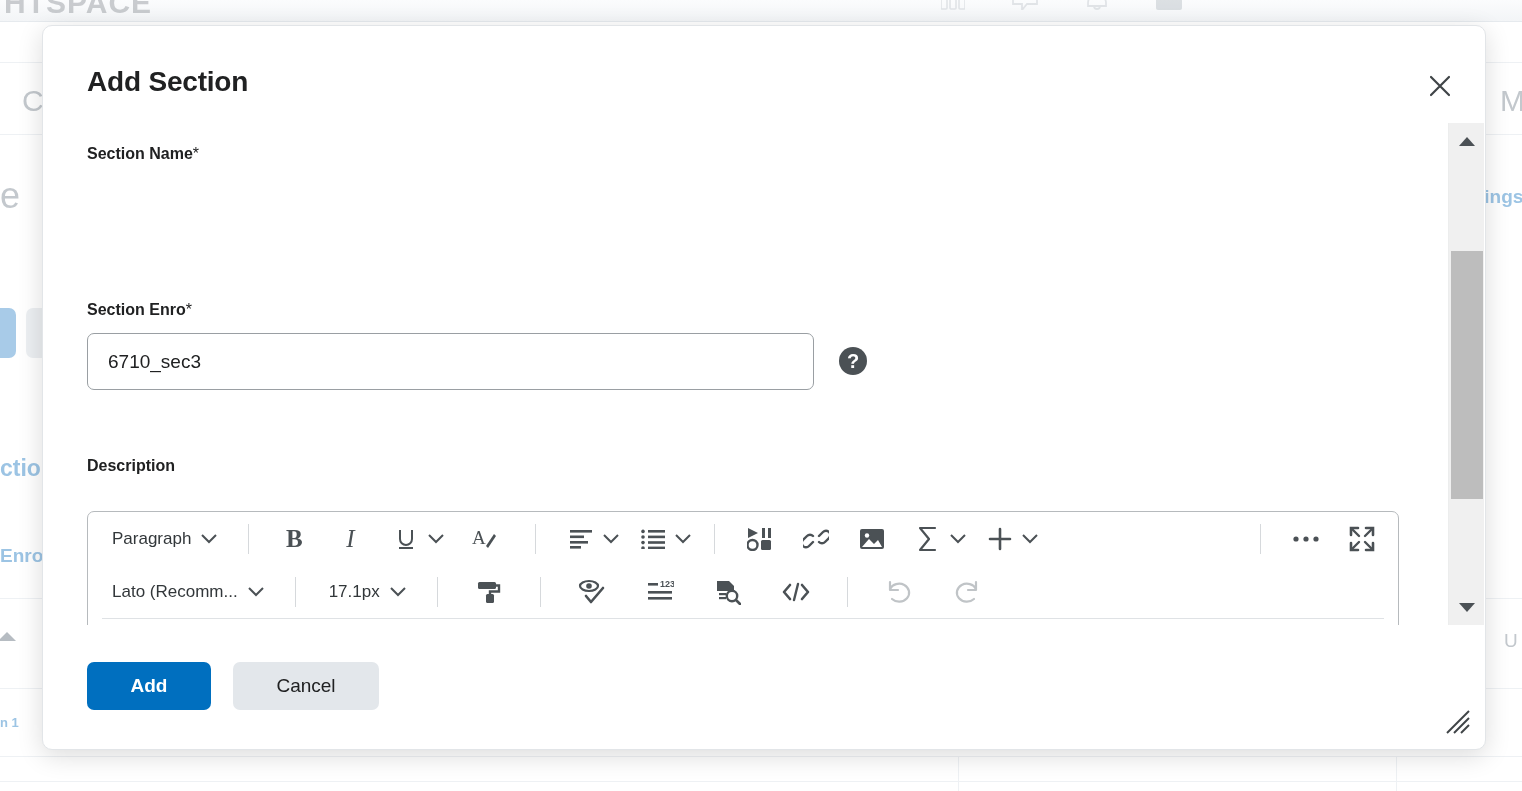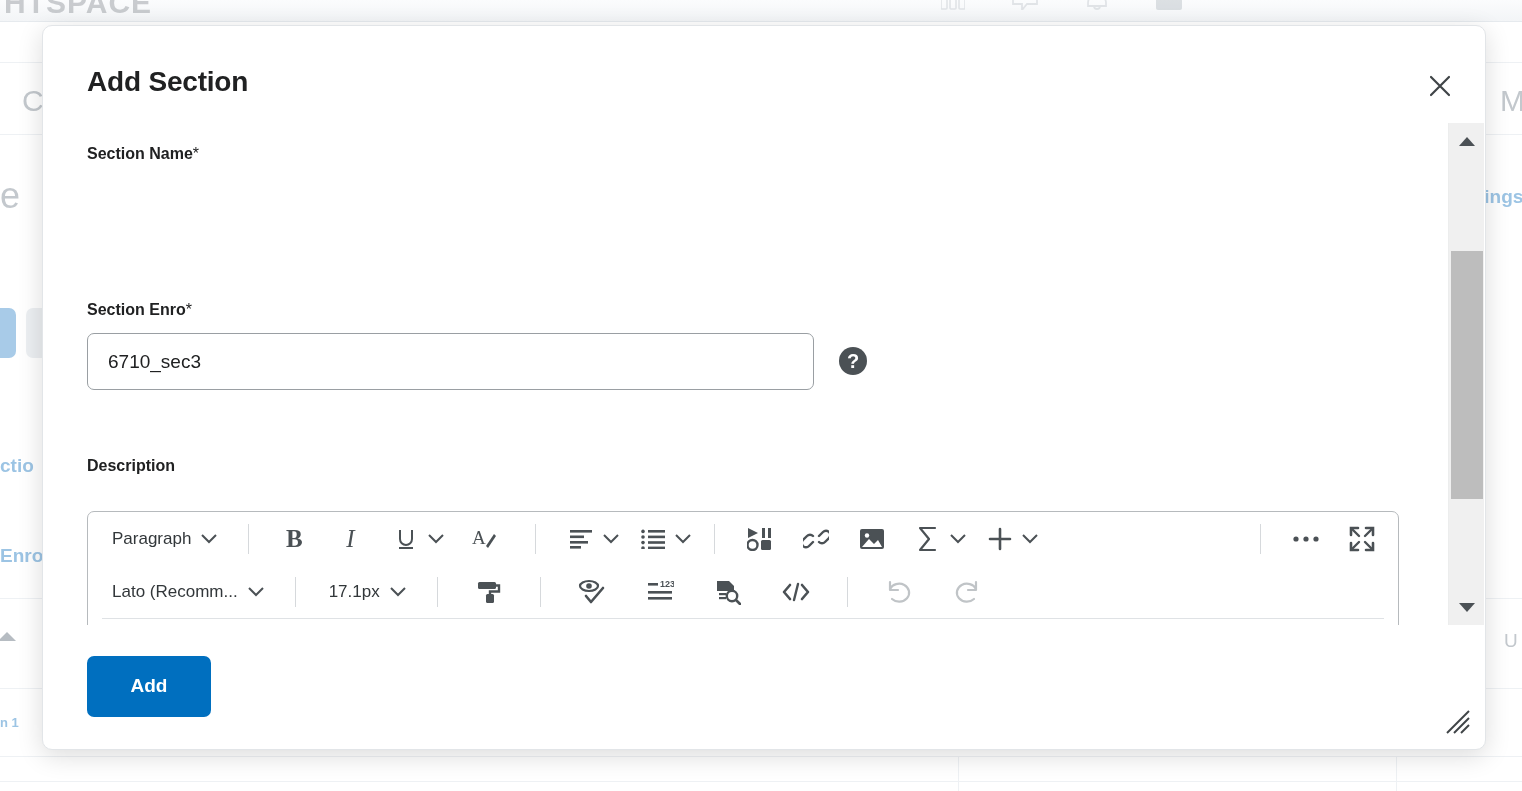--- a/index.html
+++ b/index.html
@@ -243,21 +243,21 @@
     align-items: center;
     gap: 22px;
   }
   .btn {
     border: none;
     border-radius: 7px;
     font-family: "Liberation Sans", sans-serif;
     font-size: 19px;
     font-weight: 700;
     cursor: pointer;
-    height: 61px;
+    height: 48px;
   }
   .btn-primary {
     background: #006fbf;
     color: #ffffff;
     width: 124px;
   }
   .btn-secondary {
     background: #e3e7eb;
     color: #202122;
     width: 146px;
@@ -351,21 +351,21 @@
 
   <div class="bg-pill" style="left:-16px; top:308px; width:32px; height:50px;"></div>
   <div class="bg-pill grey" style="left:26px; top:308px; width:28px; height:50px;"></div>
   <div class="bg-caret" style="left:-2px; top:632px;"></div>
 
   <div id="bg-fragments">
       <div class="bg-text" style="left: 22px; top: 84px; font-size: 30px;">C</div>
       <div class="bg-text" style="left: 1500px; top: 84px; font-size: 30px;">M</div>
       <div class="bg-text big" style="left: 0px; top: 175px;">e</div>
       <div class="bg-text blue" style="left: 1478px; top: 186px; font-size: 19px;">tings</div>
-      <div class="bg-text blue" style="left: 0px; top: 455px; font-size: 19px;">ctio</div>
+      <div class="bg-text blue" style="left: 0px; top: 455px; font-size: 23px;">ctio</div>
       <div class="bg-text blue" style="left: 0px; top: 545px; font-size: 19px;">Enro</div>
       <div class="bg-text" style="left: 1504px; top: 630px; font-size: 19px;">U</div>
       <div class="bg-text blue" style="left: 0px; top: 715px; font-size: 13px;">n 1</div>
     </div>
 </div>
 
 <div id="modal">
 
   <div class="modal-title">Add Section</div>
 
@@ -630,20 +630,21 @@
         <div class="sb-tri up"></div>
       </div>
     <div class="sb-thumb"></div>
     <div class="sb-arrow down">
         <div class="sb-tri down"></div>
       </div>
   </div>
 
   <div class="footer">
     <button class="btn btn-primary">Add</button>
+    <button class="btn btn-secondary">Cancel</button>
   </div>
 
   <div class="resize-grip">
     <svg width="26" height="26" viewBox="0 0 26 26">
       <path d="M24 2 L2 24" stroke="currentColor" stroke-width="2"></path>
       <path d="M24 9 L9 24" stroke="currentColor" stroke-width="2"></path>
       <path d="M24 16 L16 24" stroke="currentColor" stroke-width="2"></path>
     </svg>
   </div>
 </div>

